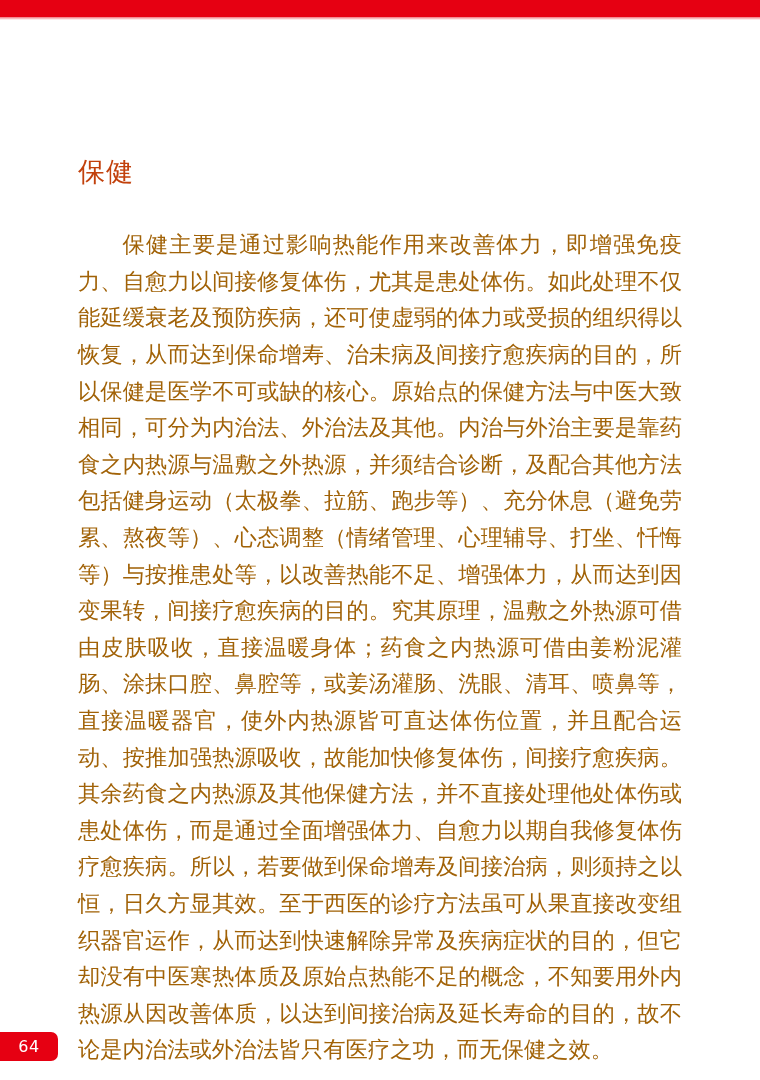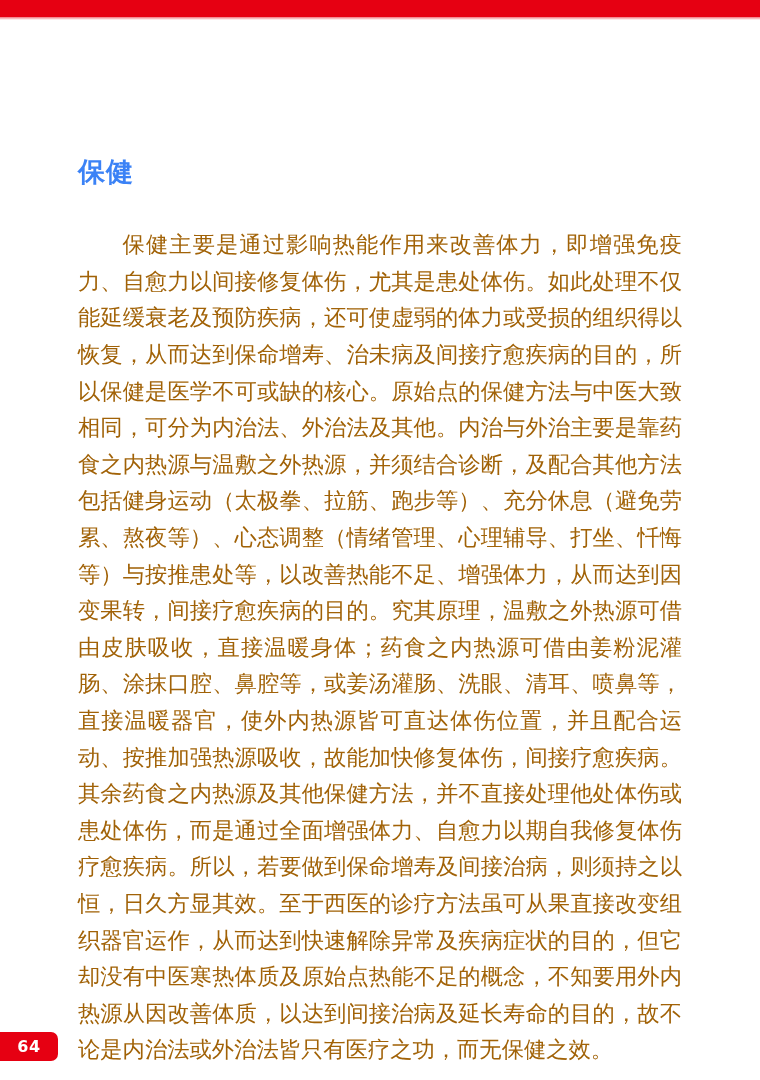--- a/index.html
+++ b/index.html
@@ -41,22 +41,22 @@
     left: 0;
     width: 760px;
     height: 1080px;
   }
 
   .section-heading {
     position: absolute;
     left: 78px;
     top: 139px;
     font-size: 27px;
-    font-weight: bold;
-    color: #3b82f6;
+    font-weight: normal;
+    color: #c2410c;
     letter-spacing: 1px;
     line-height: 1.1;
     white-space: nowrap;
   }
 
   .body-copy {
     position: absolute;
     left: 78px;
     top: 204px;
     width: 604px;
@@ -75,21 +75,21 @@
     position: absolute;
     left: 0;
     top: 1032px;
     width: 58px;
     height: 29px;
     background: #e60012;
     border-top-right-radius: 7px;
     border-bottom-right-radius: 7px;
     color: #ffffff;
     font-size: 16px;
-    font-weight: bold;
+    font-weight: normal;
     display: flex;
     align-items: center;
     justify-content: center;
     letter-spacing: 0.5px;
   }
 </style>
 </head>
 <body>
 
 <div class="page">

